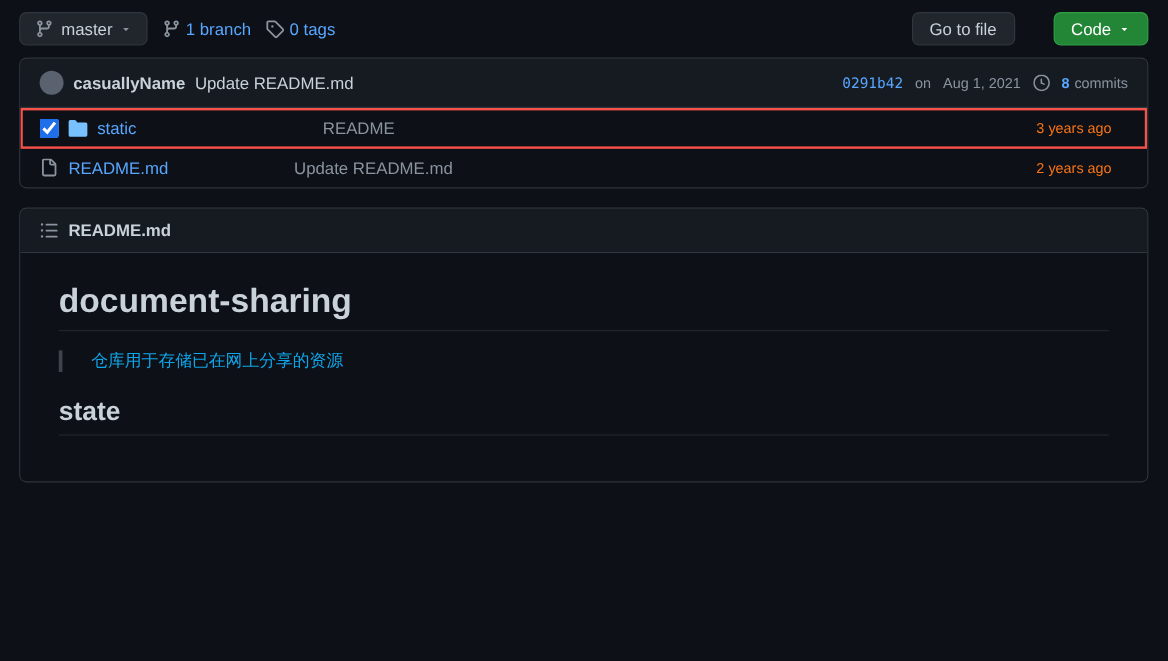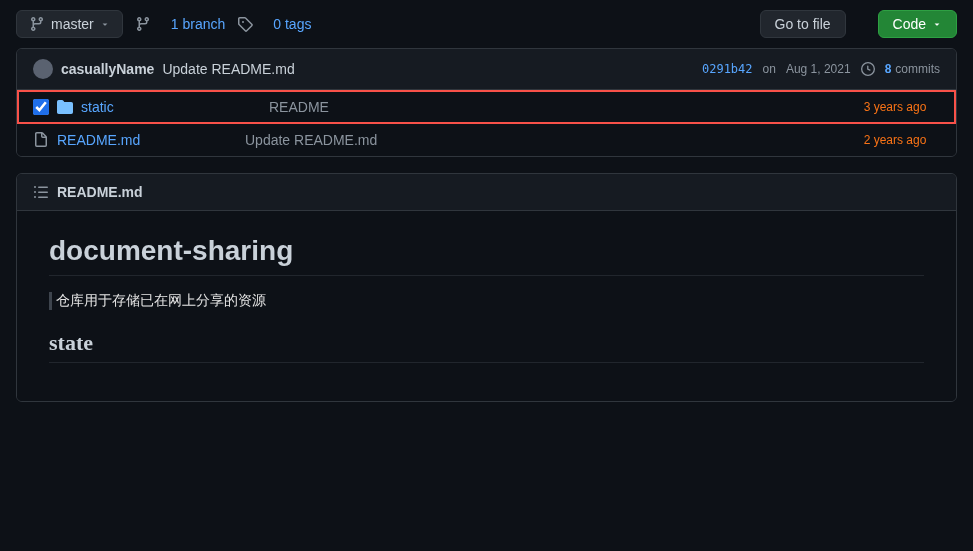--- a/index.html
+++ b/index.html
@@ -34,21 +34,21 @@
       border-radius: 6px;
       color: #c9d1d9;
       padding: 5px 12px;
       cursor: pointer;
       font-size: 14px;
     }
     .branch-btn svg { color: #c9d1d9; }
     .branch-tag {
       display: flex;
       align-items: center;
-      gap: 20px;
+      gap: 4px;
       color: #8b949e;
       font-size: 14px;
       cursor: pointer;
     }
     .branch-tag a { color: #58a6ff; text-decoration: none; }
     .top-bar-right {
       display: flex;
       align-items: center;
       gap: 8px;
     }
@@ -211,33 +211,32 @@
     .readme-h1 {
       font-size: 28px;
       font-weight: 700;
       color: #c9d1d9;
       margin-bottom: 16px;
       padding-bottom: 8px;
       border-bottom: 1px solid #21262d;
     }
     .readme-blockquote {
       border-left: 3px solid #3d444d;
-      padding-left: 4px;
+      padding-left: 24px;
       margin-bottom: 20px;
-      color: #e5e5e5;
+      color: #0ea5e9;
       font-size: 14px;
     }
     .readme-h2 {
       font-size: 22px;
       font-weight: 700;
       color: #c9d1d9;
       margin-bottom: 14px;
       padding-bottom: 6px;
       border-bottom: 1px solid #21262d;
-      font-family: Liberation Serif, serif;
     }
     .readme-para {
       font-size: 14px;
       color: #c9d1d9;
       line-height: 1.6;
     }
     .readme-para code {
       font-family: 'SFMono-Regular', Consolas, monospace;
       font-size: 13px;
       background: #161b22;

